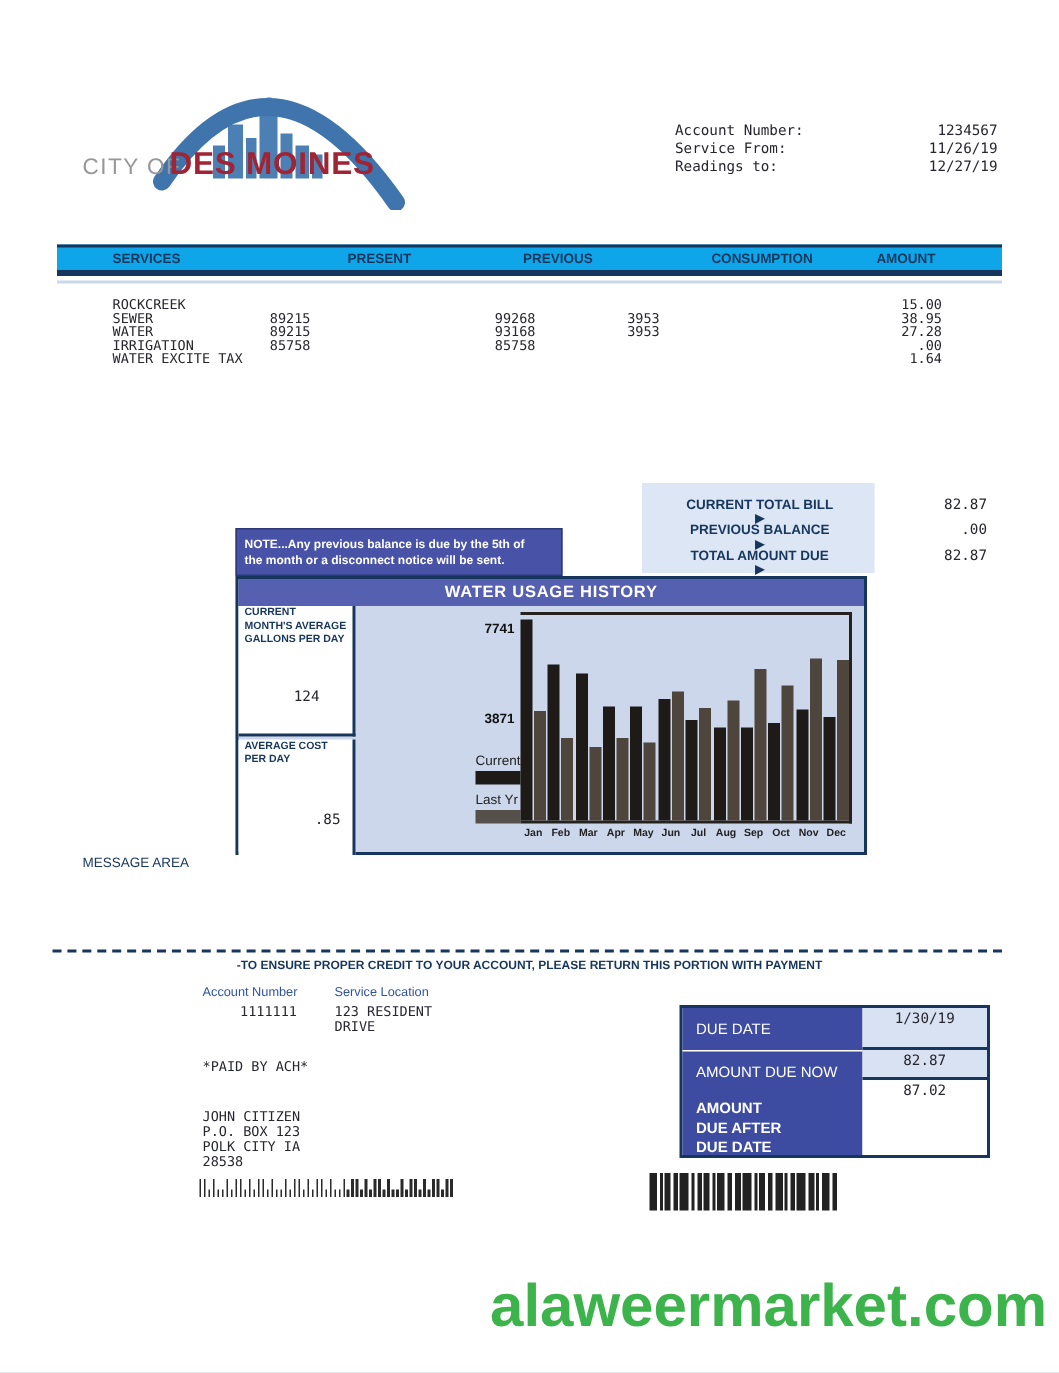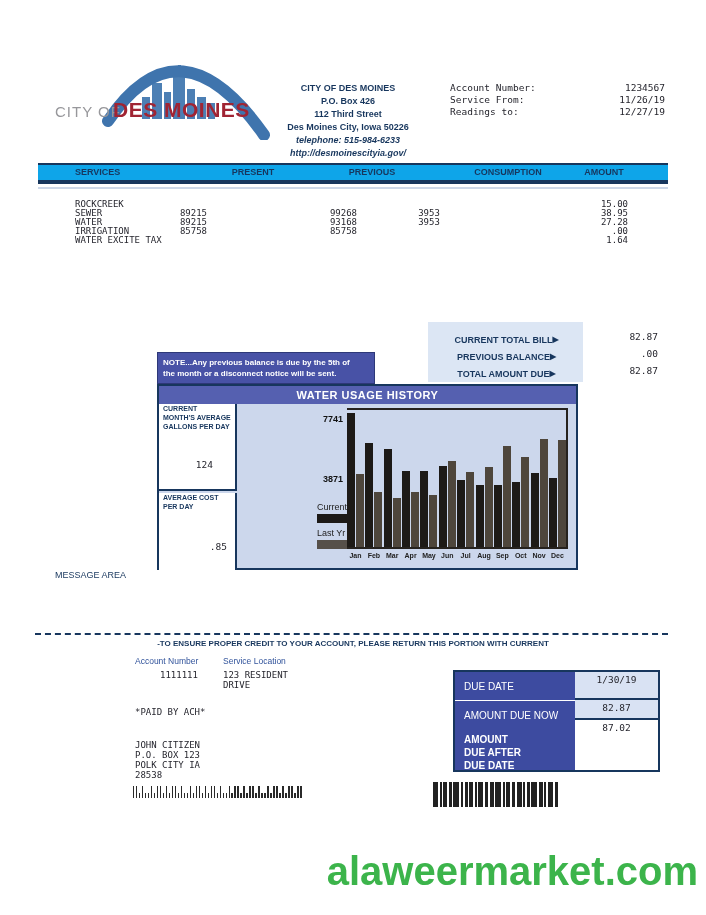--- a/index.html
+++ b/index.html
@@ -27,22 +27,22 @@
   .svc-subline{left:38px;top:187px;width:630px;height:2px;background:#ccd7e8;}
   .svc-row{left:0;width:706px;height:10px;font-size:9px;line-height:10px;}
   .svc-row .c-service{position:absolute;left:75px;}
   .svc-row .c-present{position:absolute;left:147px;width:60px;text-align:right;}
   .svc-row .c-previous{position:absolute;left:297px;width:60px;text-align:right;}
   .svc-row .c-consumption{position:absolute;left:399px;width:60px;text-align:center;}
   .svc-row .c-amount{position:absolute;left:558px;width:70px;text-align:right;}
 
   
   .totals-box{left:428px;top:322px;width:155px;height:60px;background:#dce6f4;padding:9px 8px 0 10px;box-sizing:border-box;}
-  .totals-row{display:flex;justify-content:center;align-items:center;height:17px;
-              font-size:9px;font-weight:bold;color:#17365d;}
+  .totals-row{display:flex;justify-content:space-between;align-items:center;height:17px;
+              font-size:9px;font-weight:bold;color:#17365d;flex-direction:column;}
   .totals-row .arr{font-size:8px;}
   .totals-val{width:75px;text-align:right;font-size:9.5px;}
 
   
   .note-box{left:157px;top:352px;width:218px;height:32px;background:#4852a6;border:1px solid #2d3878;
             box-sizing:border-box;color:#fff;font-size:8px;font-weight:bold;line-height:11px;padding:4px 5px;}
 
   
   .usage-panel{left:157px;top:384px;width:421px;height:186px;border:2px solid #17365d;box-sizing:border-box;background:#ccd7ec;}
   .usage-title{height:18px;background:#5560b0;color:#fff;font-weight:bold;font-size:11px;
@@ -106,28 +106,20 @@
         <rect x="147" y="52" width="9" height="22"></rect>
         <rect x="158" y="58" width="7" height="16"></rect>
         <rect x="128" y="20" width="3" height="8"></rect>
       </g>
       <path d="M 58,76 Q 130,-30 214,90" fill="none" stroke="#3f74ad" stroke-width="12" stroke-linecap="round"></path>
     </svg>
     <span class="abs logo-cityof" style="left:5px;top:58px;">CITY OF</span>
     <span class="abs logo-desmoines" style="left:63px;top:53px;">DES MOINES</span>
   </div>
 
-  <div class="abs addr" style="left:258px;top:82px;">
-    <div>CITY OF DES MOINES</div>
-    <div>P.O. Box 426</div>
-    <div>112 Third Street</div>
-    <div>Des Moines City, Iowa 50226</div>
-    <div class="ital">telephone: 515-984-6233</div>
-    <div class="ital">http://desmoinescityia.gov/</div>
-  </div>
 
   <div class="abs mono" style="left:450px;top:82px;">
     <div class="acct-row">
       <span class="lab">Account Number:</span>
       <span class="val">1234567</span>
     </div>
     <div class="acct-row">
       <span class="lab">Service From:</span>
       <span class="val">11/26/19</span>
     </div>
@@ -287,21 +279,21 @@
             <div class="bar last" style="height: 107px;"></div>
             <div class="month-label">Dec</div>
           </div>
         </div>
     </div>
   </div>
 
   <div class="abs navy" style="left:55px;top:570px;font-size:9px;">MESSAGE AREA</div>
 
   <div class="abs dashline"></div>
-  <div class="abs return-notice">-TO ENSURE PROPER CREDIT TO YOUR ACCOUNT, PLEASE RETURN THIS PORTION WITH CURRENT</div>
+  <div class="abs return-notice">-TO ENSURE PROPER CREDIT TO YOUR ACCOUNT, PLEASE RETURN THIS PORTION WITH PAYMENT</div>
 
   <div class="abs stub-collab" style="left:135px;top:656px;">Account Number</div>
   <div class="abs stub-collab" style="left:223px;top:656px;">Service Location</div>
   <div class="abs mono" style="left:160px;top:670px;font-size:9px;">1111111</div>
   <div class="abs mono" style="left:223px;top:670px;font-size:9px;line-height:10px;">
     <div>123 RESIDENT</div>
     <div>DRIVE</div>
   </div>
 
   <div class="abs mono" style="left:135px;top:707px;font-size:9px;">*PAID BY ACH*</div>

